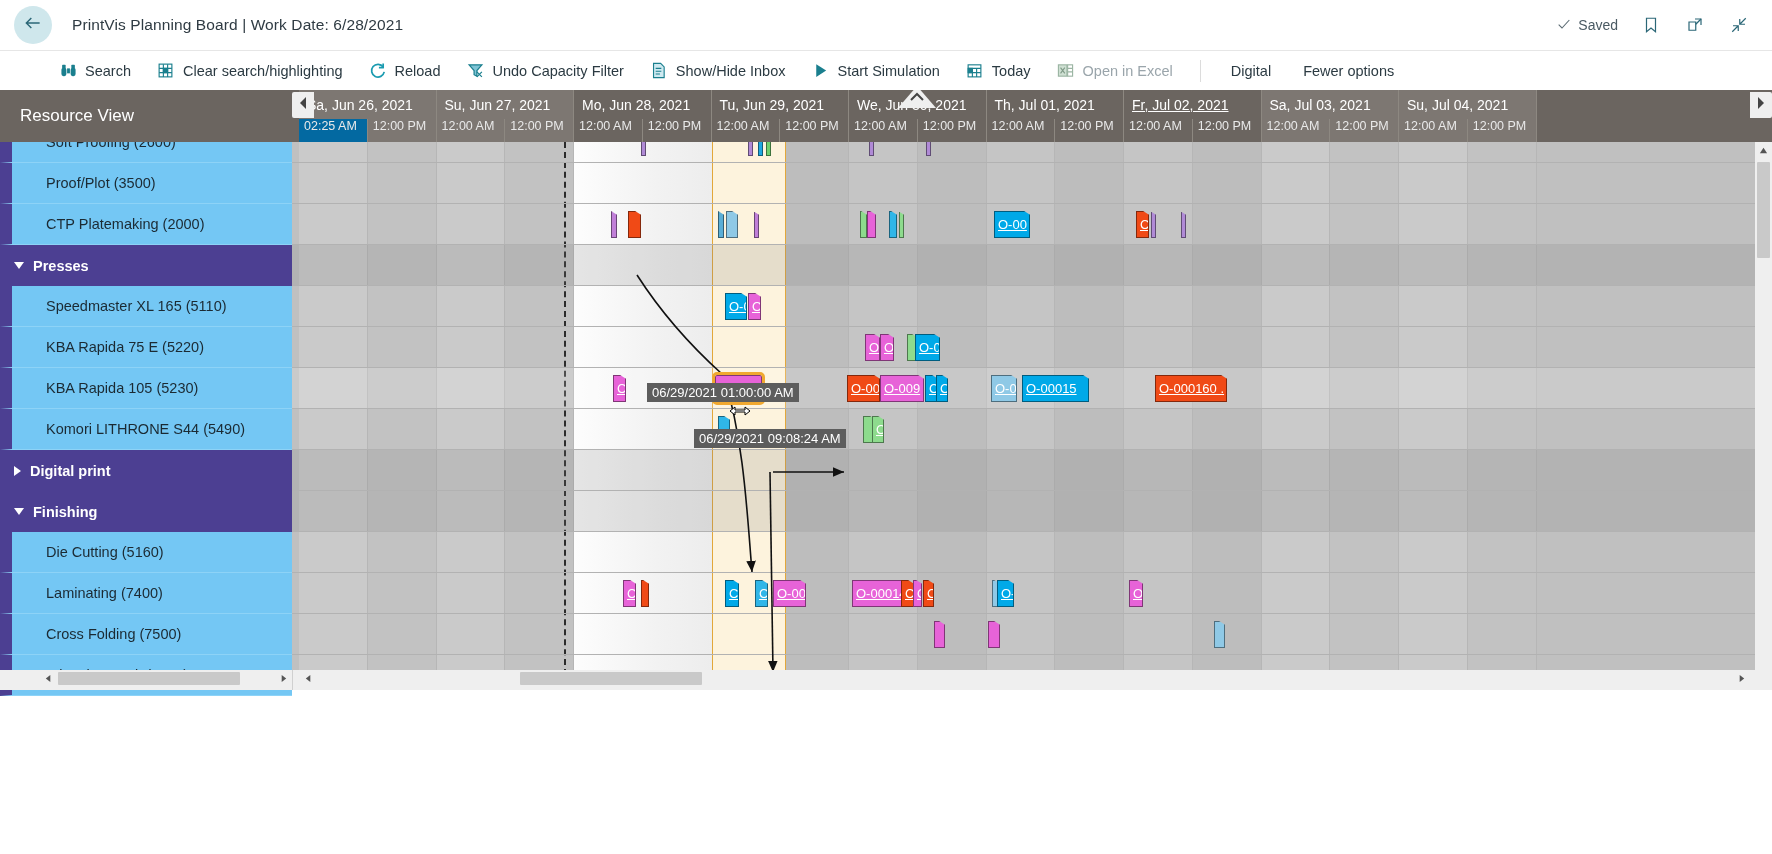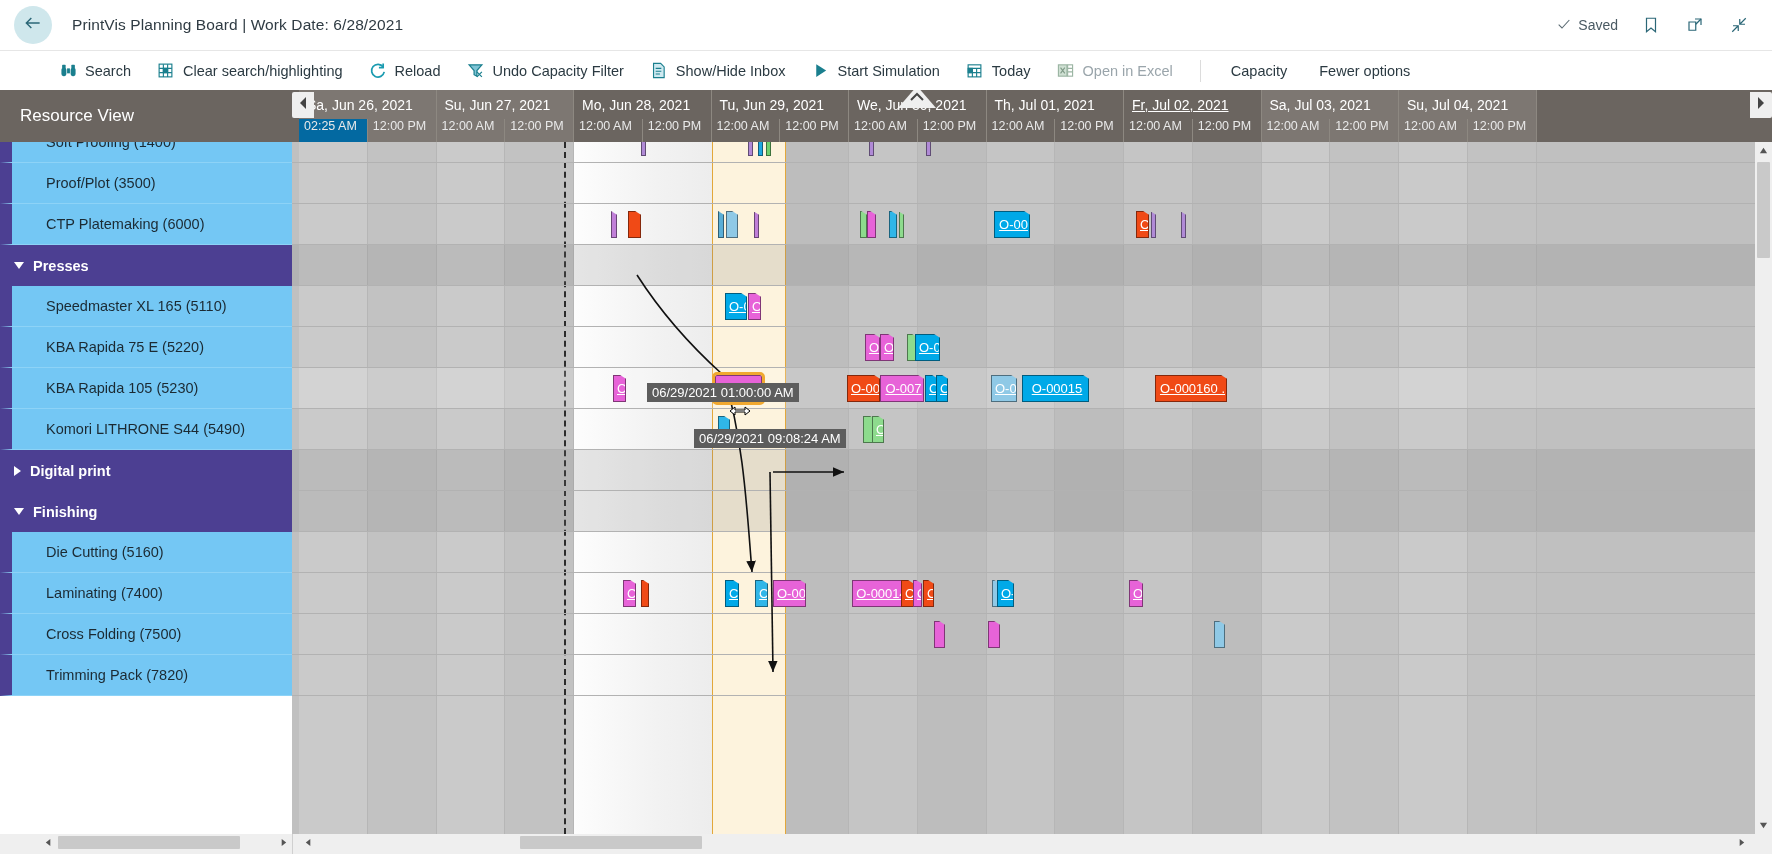--- a/index.html
+++ b/index.html
@@ -22,21 +22,21 @@
     border-top:1px solid #e6e6e6; background:#ffffff; }
   .cmd { display:flex; align-items:center; gap:8px; padding:0 13px; height:32px;
     font-size:14.5px; color:#2b3a42; white-space:nowrap; }
   .cmd .ico { width:18px; height:18px; display:flex; align-items:center; justify-content:center; flex:0 0 auto; }
   .cmd .ico svg { width:17px; height:17px; }
   .cmd.dim { color:#9aa5ab; }
   .cmd-sep { width:1px; height:22px; background:#dcdcdc; margin:0 14px; }
   .cmd.plain { padding:0 16px; }
 
   
-  .board { position:relative; height:764px; display:flex;text-align:center; }
+  .board { position:relative; height:600px; display:flex; }
 
   
   .respanel { width:292px; flex:0 0 292px; position:relative; background:#fff; }
   .respanel-head { height:52px; background:#6b6560; color:#fff;
     display:flex; align-items:center; padding-left:20px; font-size:17px; }
   .res-scroll { position:relative; height:712px; overflow:hidden; }
   .grp { background:#4c3f92; color:#fff; font-size:14.5px; font-weight:bold;
     height:41px; display:flex; align-items:center; padding-left:14px; gap:9px; }
   .grp .tri { width:0; height:0; }
   .tri-down { border-left:5px solid transparent; border-right:5px solid transparent; border-top:7px solid #fff; }
@@ -218,40 +218,40 @@
           <rect x="2" y="4" width="12" height="16" fill="#cfe0d3"></rect>
           <path d="M5 8l6 8M11 8l-6 8" stroke="#7f9a87"></path>
           <rect x="15" y="4" width="7" height="16"></rect>
           <path d="M15 9h7M15 14h7"></path>
         </svg>
     </span>
     <span>Open in Excel</span>
   </div>
   <div class="cmd-sep"></div>
   <div class="cmd plain">
-    <span>Capacity</span>
+    <span>Digital</span>
   </div>
   <div class="cmd plain">
     <span>Fewer options</span>
   </div>
 </div>
 
 <div class="board">
 
   <div class="respanel">
     <div class="respanel-head">Resource View</div>
     <div class="res-scroll" id="res-scroll">
         <div class="res" style="position: absolute; left: 0px; right: 0px; top: -20px;">
-          <span>Soft Proofing (1400)</span>
+          <span>Soft Proofing (2600)</span>
         </div>
         <div class="res" style="position: absolute; left: 0px; right: 0px; top: 21px;">
           <span>Proof/Plot (3500)</span>
         </div>
         <div class="res" style="position: absolute; left: 0px; right: 0px; top: 62px;">
-          <span>CTP Platemaking (6000)</span>
+          <span>CTP Platemaking (2000)</span>
         </div>
         <div class="grp" style="position: absolute; left: 0px; right: 0px; top: 103px;">
           <span class="tri tri-down"></span>
           <span>Presses</span>
         </div>
         <div class="res" style="position: absolute; left: 0px; right: 0px; top: 144px;">
           <span>Speedmaster XL 165 (5110)</span>
         </div>
         <div class="res" style="position: absolute; left: 0px; right: 0px; top: 185px;">
           <span>KBA Rapida 75 E (5220)</span>
@@ -482,21 +482,21 @@
         <div class="bar" style="left: 889px; top: 69px; width: 4px; background: rgb(176, 138, 214);"><span></span></div>
         <div class="bar" style="left: 433px; top: 151px; width: 22px; background: rgb(0, 169, 232);"><span>O-0</span></div>
         <div class="bar" style="left: 456px; top: 151px; width: 13px; background: rgb(231, 99, 216);"><span>O</span></div>
         <div class="bar" style="left: 573px; top: 192px; width: 15px; background: rgb(231, 99, 216);"><span>O</span></div>
         <div class="bar" style="left: 588px; top: 192px; width: 14px; background: rgb(231, 99, 216);"><span>O</span></div>
         <div class="bar" style="left: 615px; top: 192px; width: 11px; background: rgb(141, 219, 141);"><span></span></div>
         <div class="bar" style="left: 623px; top: 192px; width: 25px; background: rgb(0, 169, 232);"><span>O-0</span></div>
         <div class="bar" style="left: 321px; top: 233px; width: 13px; background: rgb(231, 99, 216);"><span>C</span></div>
         <div class="bar sel" style="left: 423px; top: 233px; width: 47px; background: rgb(231, 99, 216);"><span>O-0001</span></div>
         <div class="bar" style="left: 555px; top: 233px; width: 33px; background: rgb(240, 74, 22);"><span>O-00</span></div>
-        <div class="bar" style="left: 588px; top: 233px; width: 44px; background: rgb(231, 99, 216);"><span>O-007</span></div>
+        <div class="bar" style="left: 588px; top: 233px; width: 44px; background: rgb(231, 99, 216);"><span>O-009</span></div>
         <div class="bar" style="left: 633px; top: 233px; width: 13px; background: rgb(0, 169, 232);"><span>C</span></div>
         <div class="bar" style="left: 644px; top: 233px; width: 12px; background: rgb(0, 169, 232);"><span>C</span></div>
         <div class="bar" style="left: 699px; top: 233px; width: 26px; background: rgb(143, 201, 230);"><span>O-0</span></div>
         <div class="bar" style="left: 730px; top: 233px; width: 67px; background: rgb(0, 169, 232);"><span>O-00015</span></div>
         <div class="bar" style="left: 863px; top: 233px; width: 72px; background: rgb(240, 74, 22);"><span>O-000160 .</span></div>
         <div class="bar" style="left: 426px; top: 274px; width: 12px; background: rgb(48, 182, 232);"><span></span></div>
         <div class="bar" style="left: 571px; top: 274px; width: 13px; background: rgb(141, 219, 141);"><span></span></div>
         <div class="bar" style="left: 580px; top: 274px; width: 12px; background: rgb(141, 219, 141);"><span>O</span></div>
         <div class="bar" style="left: 331px; top: 438px; width: 13px; background: rgb(231, 99, 216);"><span>C</span></div>
         <div class="bar" style="left: 349px; top: 438px; width: 8px; background: rgb(240, 74, 22);"><span></span></div>

